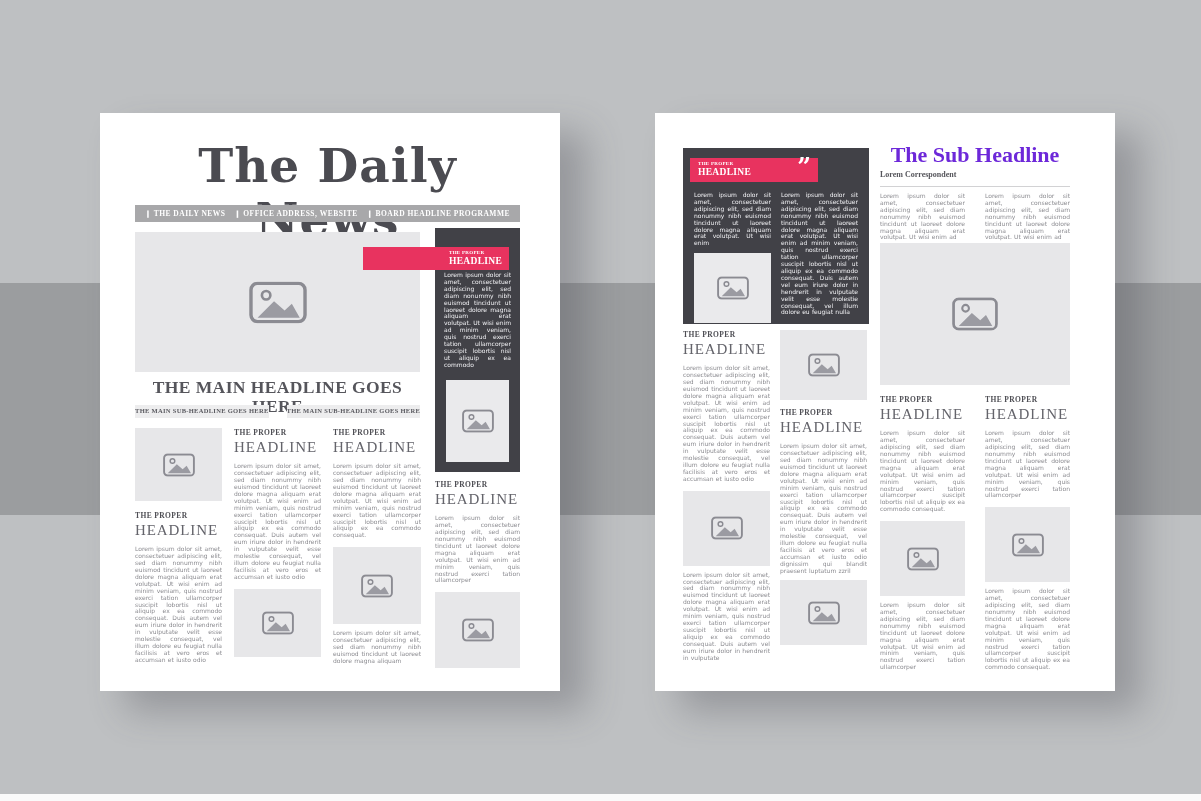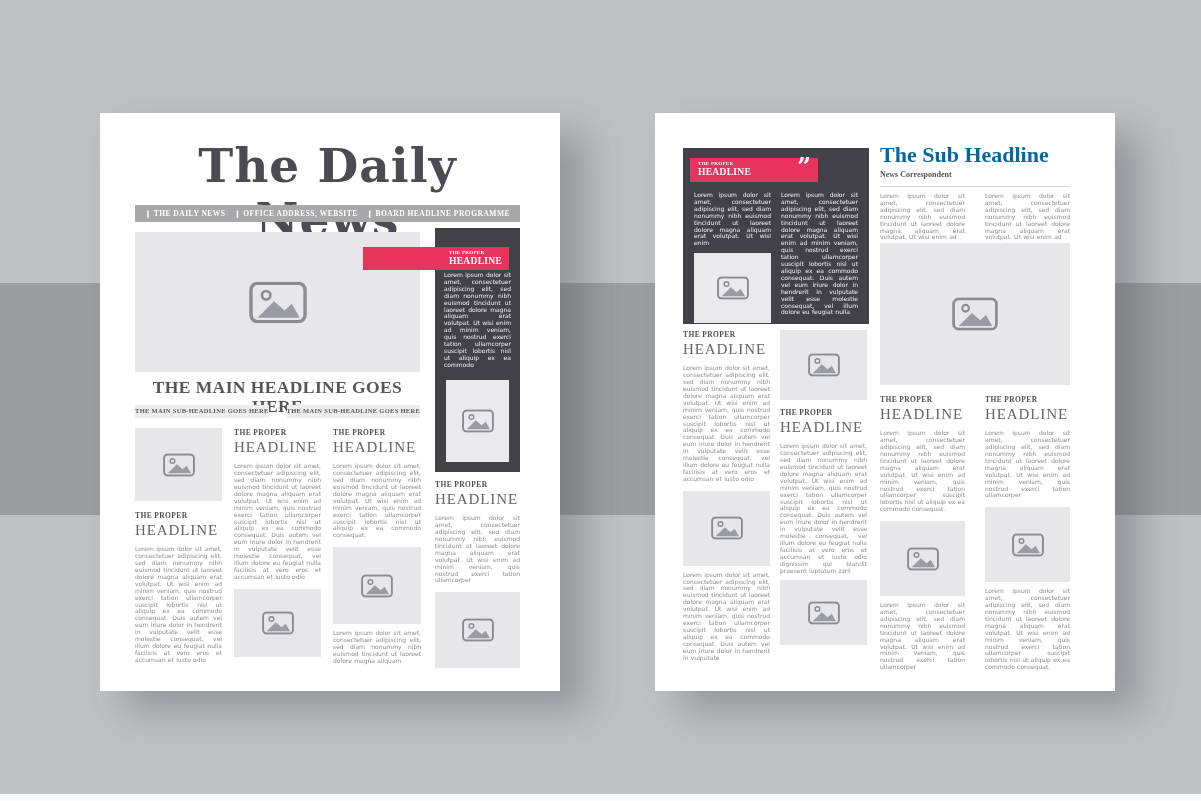--- a/index.html
+++ b/index.html
@@ -59,21 +59,21 @@
   .colL4{left:335px;top:367px;width:85px;}
 
   
   .dark-box{position:absolute;left:28px;top:35px;width:186px;height:176px;background:#414147;}
   .ribbon2{position:absolute;left:7px;top:10px;width:128px;height:24px;background:#e8335f;}
   .ribbon2-text{position:absolute;left:8px;top:3px;}
   .quote{position:absolute;right:7px;top:-3px;font:bold 24px/1 "DejaVu Serif",serif;color:#fff;}
   .dbox-cols{position:absolute;left:11px;top:44px;width:164px;display:flex;gap:10px;}
   .dcol{width:77px;}
   .rp-header{position:absolute;left:225px;top:30px;width:190px;}
-  .rp-title{margin:0;font:bold 22px/1.1 "Liberation Serif",serif;color:#0369a1;}
+  .rp-title{margin:0;font:bold 22px/1.1 "Liberation Serif",serif;color:#6d28d9;text-align:center;}
   .rp-byline{margin-top:3px;font:bold 8px/1.2 "Liberation Serif",serif;color:#55555b;}
   .rule{margin-top:6px;border-top:1.5px solid #d2d2d4;}
   .rp-introcols{position:absolute;left:225px;top:80px;width:190px;display:flex;gap:20px;}
   .rp-introcols .para{flex:1;}
   .rp-wide{position:absolute;left:225px;top:130px;width:190px;height:142px;}
   .rp-colA{left:28px;top:217px;width:87px;}
   .rp-colB{left:125px;top:217px;width:87px;}
   .rp-col3{left:225px;top:282px;width:85px;}
   .rp-col4{left:330px;top:282px;width:85px;}
 </style>
@@ -207,21 +207,21 @@
           </div>
         </div>
         <div class="dcol">
           <p class="para inv">Lorem ipsum dolor sit amet, consectetuer adipiscing elit, sed diam nonummy nibh euismod tincidunt ut laoreet dolore magna aliquam erat volutpat. Ut wisi enim ad minim veniam, quis nostrud exerci tation ullamcorper suscipit lobortis nisl ut aliquip ex ea commodo consequat. Duis autem vel eum iriure dolor in hendrerit in vulputate velit esse molestie consequat, vel illum dolore eu feugiat nulla</p>
         </div>
       </div>
     </div>
 
     <div class="rp-header">
       <h2 class="rp-title">The Sub Headline</h2>
-      <div class="rp-byline">News Correspondent</div>
+      <div class="rp-byline">Lorem Correspondent</div>
       <div class="rule"></div>
     </div>
 
     <div class="rp-introcols">
       <p class="para">Lorem ipsum dolor sit amet, consectetuer adipiscing elit, sed diam nonummy nibh euismod tincidunt ut laoreet dolore magna aliquam erat volutpat. Ut wisi enim ad</p>
       <p class="para">Lorem ipsum dolor sit amet, consectetuer adipiscing elit, sed diam nonummy nibh euismod tincidunt ut laoreet dolore magna aliquam erat volutpat. Ut wisi enim ad</p>
     </div>
 
     <div class="ph rp-wide">
       <svg class="phi-md" viewBox="0 0 44 32">

